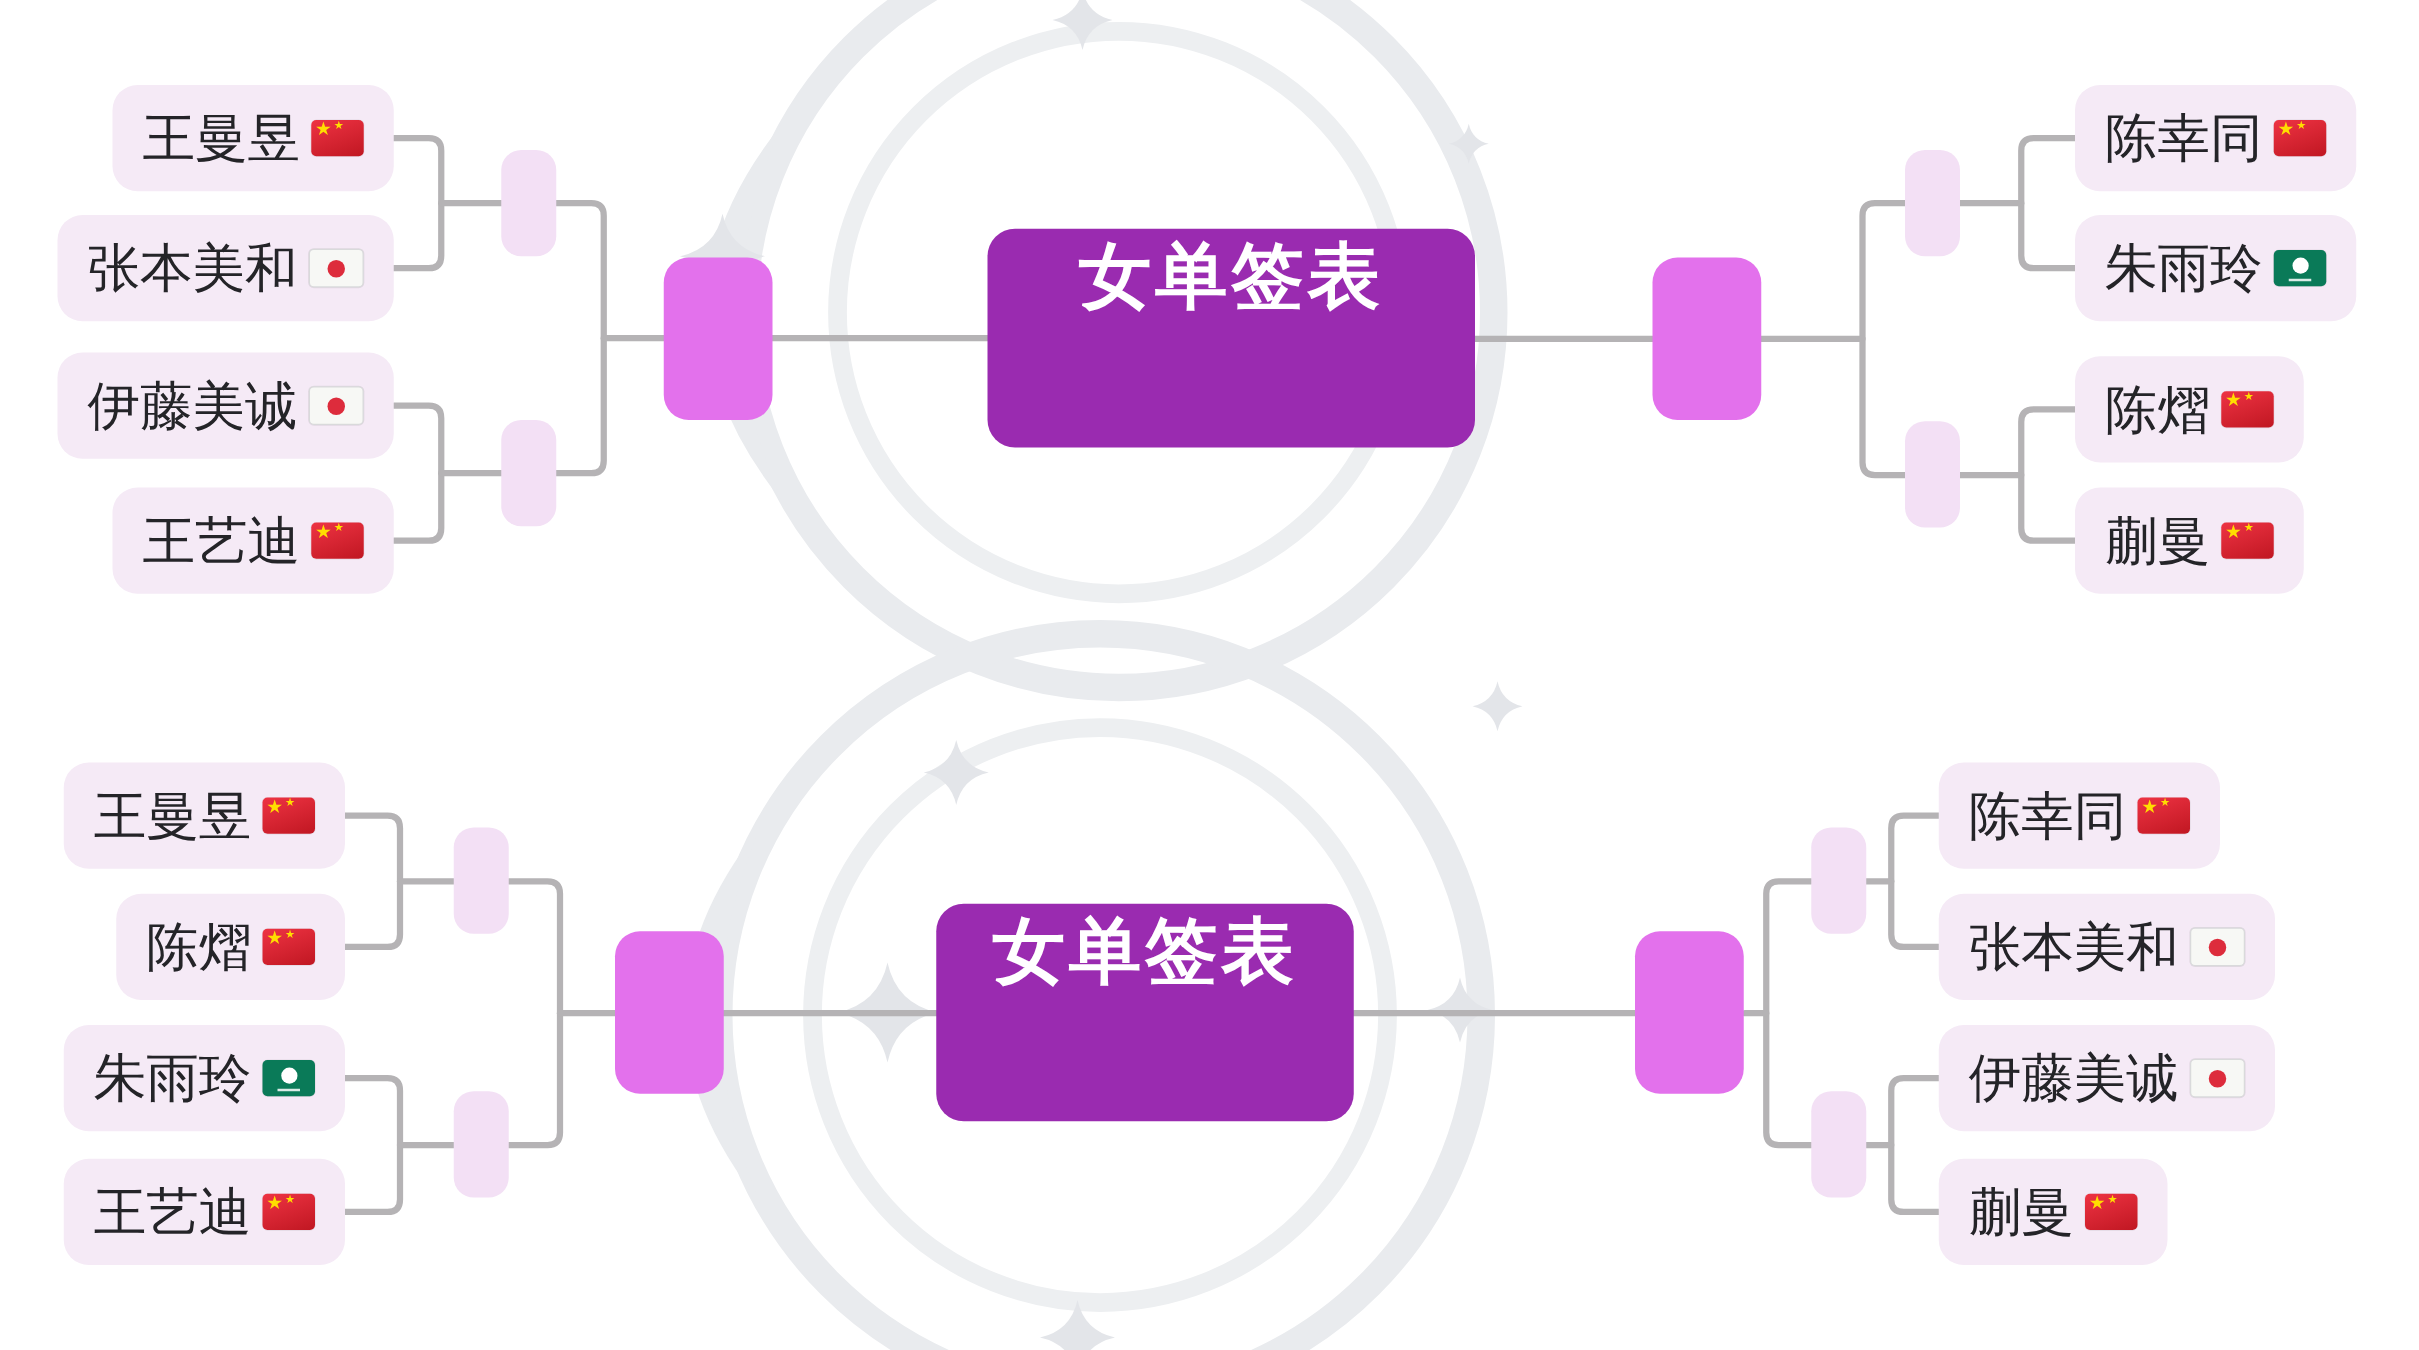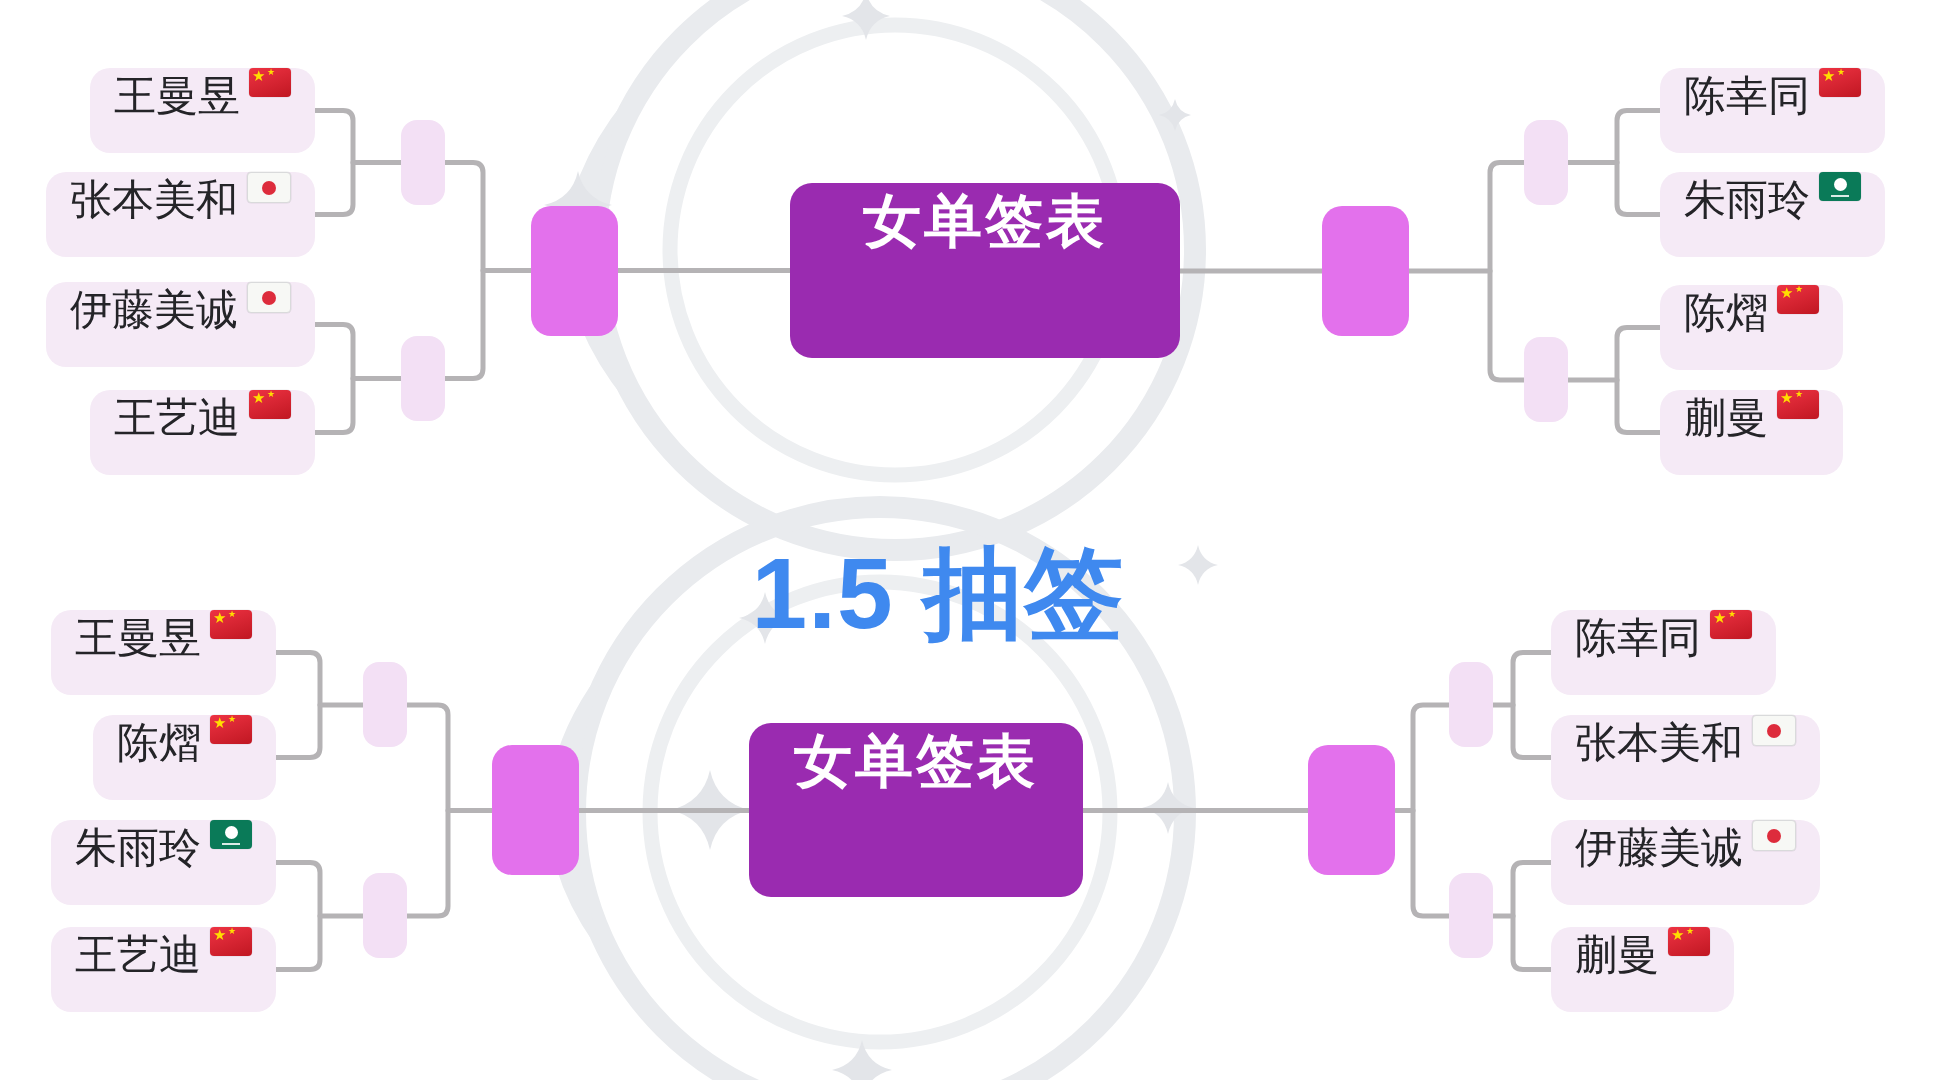--- a/index.html
+++ b/index.html
@@ -18,21 +18,21 @@
     position:absolute;z-index:2;transform:translateX(-50%);
     font-size:100px;font-weight:800;color:var(--title-blue,#3f89ef);
     white-space:nowrap;letter-spacing:1px;line-height:1.1;
   }
   .center-node{
     position:absolute;z-index:2;display:flex;align-items:flex-start;justify-content:center;
     background:var(--center-purple,#9a2bb0);border-radius:22px;
     color:var(--center-text,#fff);font-size:58px;font-weight:700;letter-spacing:3px;
   }
   .player{
-    position:absolute;z-index:2;height:85px;display:flex;align-items:flex-start;gap:9px;
+    position:absolute;z-index:2;height:85px;display:flex;align-items:center;gap:9px;
     padding:0 24px;background:var(--player-box-bg,#f5eaf6);border-radius:20px;
     font-size:42px;font-weight:500;color:var(--player-text,#242428);white-space:nowrap;
   }
   .slot{
     position:absolute;z-index:2;width:44px;height:85px;border-radius:16px;
     background:var(--slot-pink,#f3e0f5);
   }
   .semi{
     position:absolute;z-index:2;width:87px;height:130px;border-radius:20px;
     background:var(--semifinal-magenta,#e371ec);
@@ -175,21 +175,20 @@
     <span class="flag" data-flag="cn"></span>
   </div>
 
   <div class="slot" style="left:401px;top:120px"></div>
   <div class="slot" style="left:401px;top:336px"></div>
   <div class="slot" style="left:1524px;top:120px"></div>
   <div class="slot" style="left:1524px;top:337px"></div>
   <div class="semi" style="left:531px;top:206px"></div>
   <div class="semi" style="left:1322px;top:206px"></div>
 
-  <div class="sec-title" style="left:938px;top:538px">1.5 抽签</div>
 
   <div class="center-node" style="left:749px;top:723px;width:334px;height:174px">
     <span>女单签表</span>
   </div>
 
   <div class="player" style="right:1659px;top:610px">
     <span>王曼昱</span>
     <span class="flag" data-flag="cn"></span>
   </div>
   <div class="player" style="right:1659px;top:715px">

